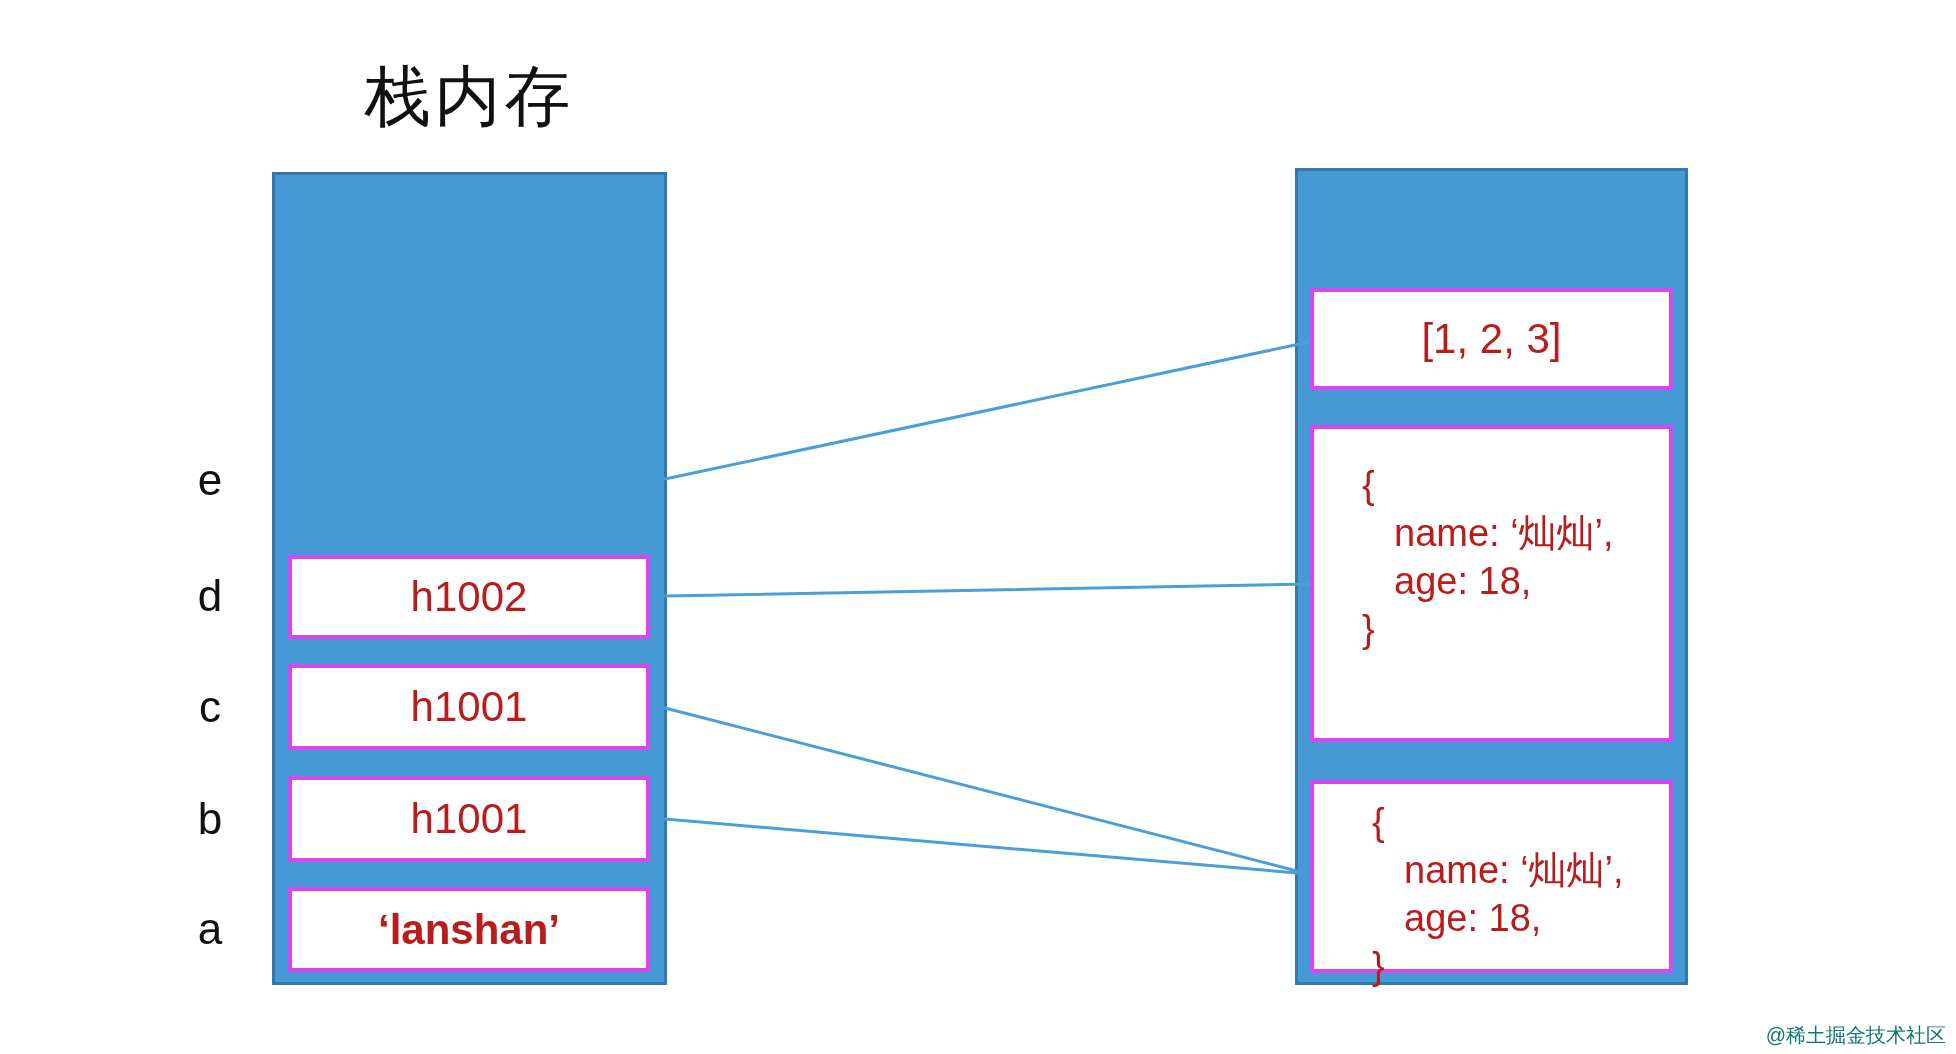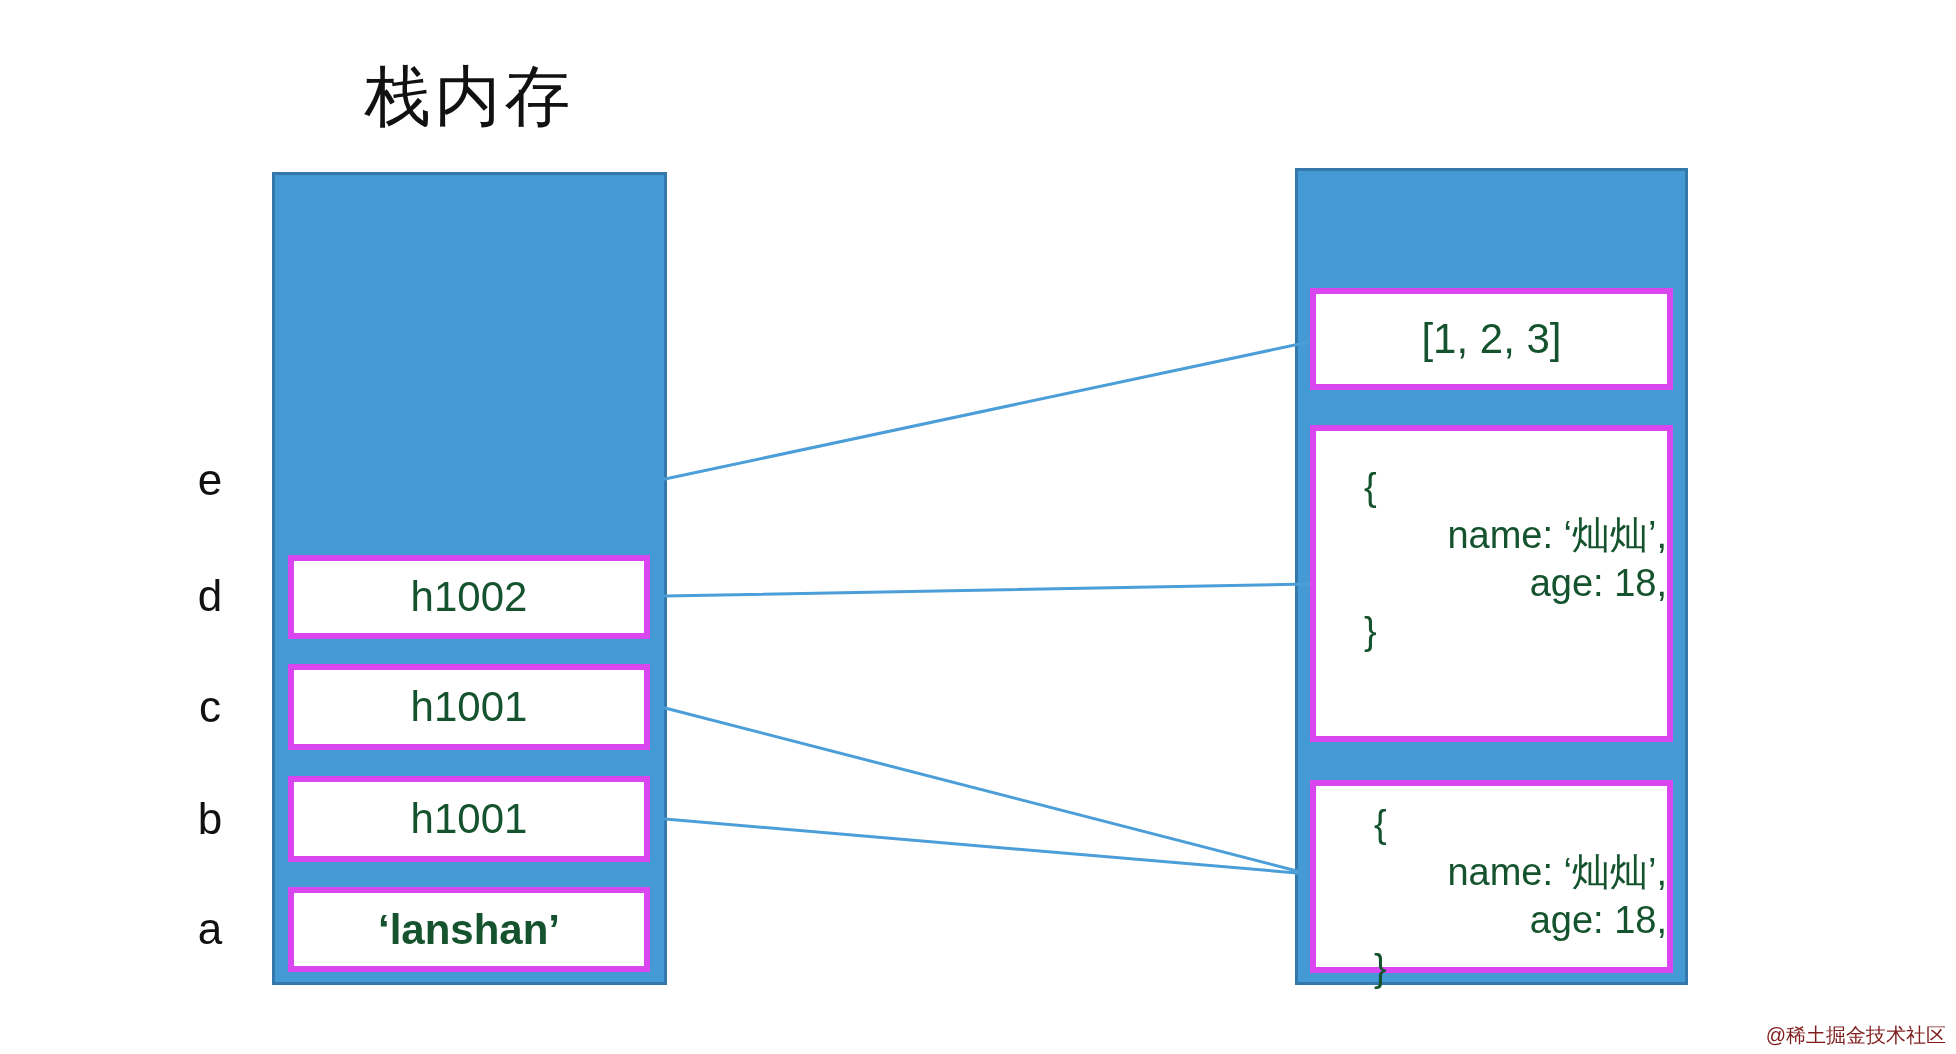--- a/index.html
+++ b/index.html
@@ -34,23 +34,23 @@
     background: #459AD6;
     border: 3px solid #3579AC;
     box-sizing: border-box;
   }
   .panel.stack { left: 272px; top: 172px; width: 395px; height: 813px; }
   .panel.heap  { left: 1295px; top: 168px; width: 393px; height: 817px; }
 
   .white-box {
     position: absolute;
     background: #ffffff;
-    border: 6px solid #d946ef;
+    border: 4px solid #d946ef;
     box-sizing: border-box;
-    color: #14532d;
+    color: #b91c1c;
   }
   .slot {
     display: flex;
     align-items: center;
     justify-content: center;
     font-size: 42px;
     left: 288px;
     width: 362px;
     height: 86px;
   }
@@ -81,40 +81,40 @@
     display: flex; align-items: center; justify-content: center;
     font-size: 42px;
   }
   .heap-obj {
     font-size: 38px;
     line-height: 48px;
   }
   .heap-obj.one { left: 1310px; top: 425px; width: 363px; height: 317px; padding: 32px 0 0 48px; }
   .heap-obj.two { left: 1310px; top: 780px; width: 363px; height: 193px; padding: 14px 0 0 58px; }
   .heap-obj .line { white-space: pre; }
-  .heap-obj .prop { margin-left: 32px; text-align: right; }
+  .heap-obj .prop { margin-left: 32px; }
 
   .connectors {
     position: absolute;
     left: 0; top: 0;
     width: 1956px; height: 1054px;
     pointer-events: none;
   }
   .connectors line {
     stroke: #4C9ED8;
     stroke-width: 3;
     stroke-linecap: round;
   }
 
   .watermark {
     position: absolute;
     right: 10px;
     top: 1022px;
     font-size: 20px;
-    color: #7f1d1d;
+    color: #0f766e;
   }
 </style>
 </head>
 <body>
 
 <div class="canvas">
 
   <div class="mem-title stack">栈内存</div>
 
   <div class="panel stack"></div>

